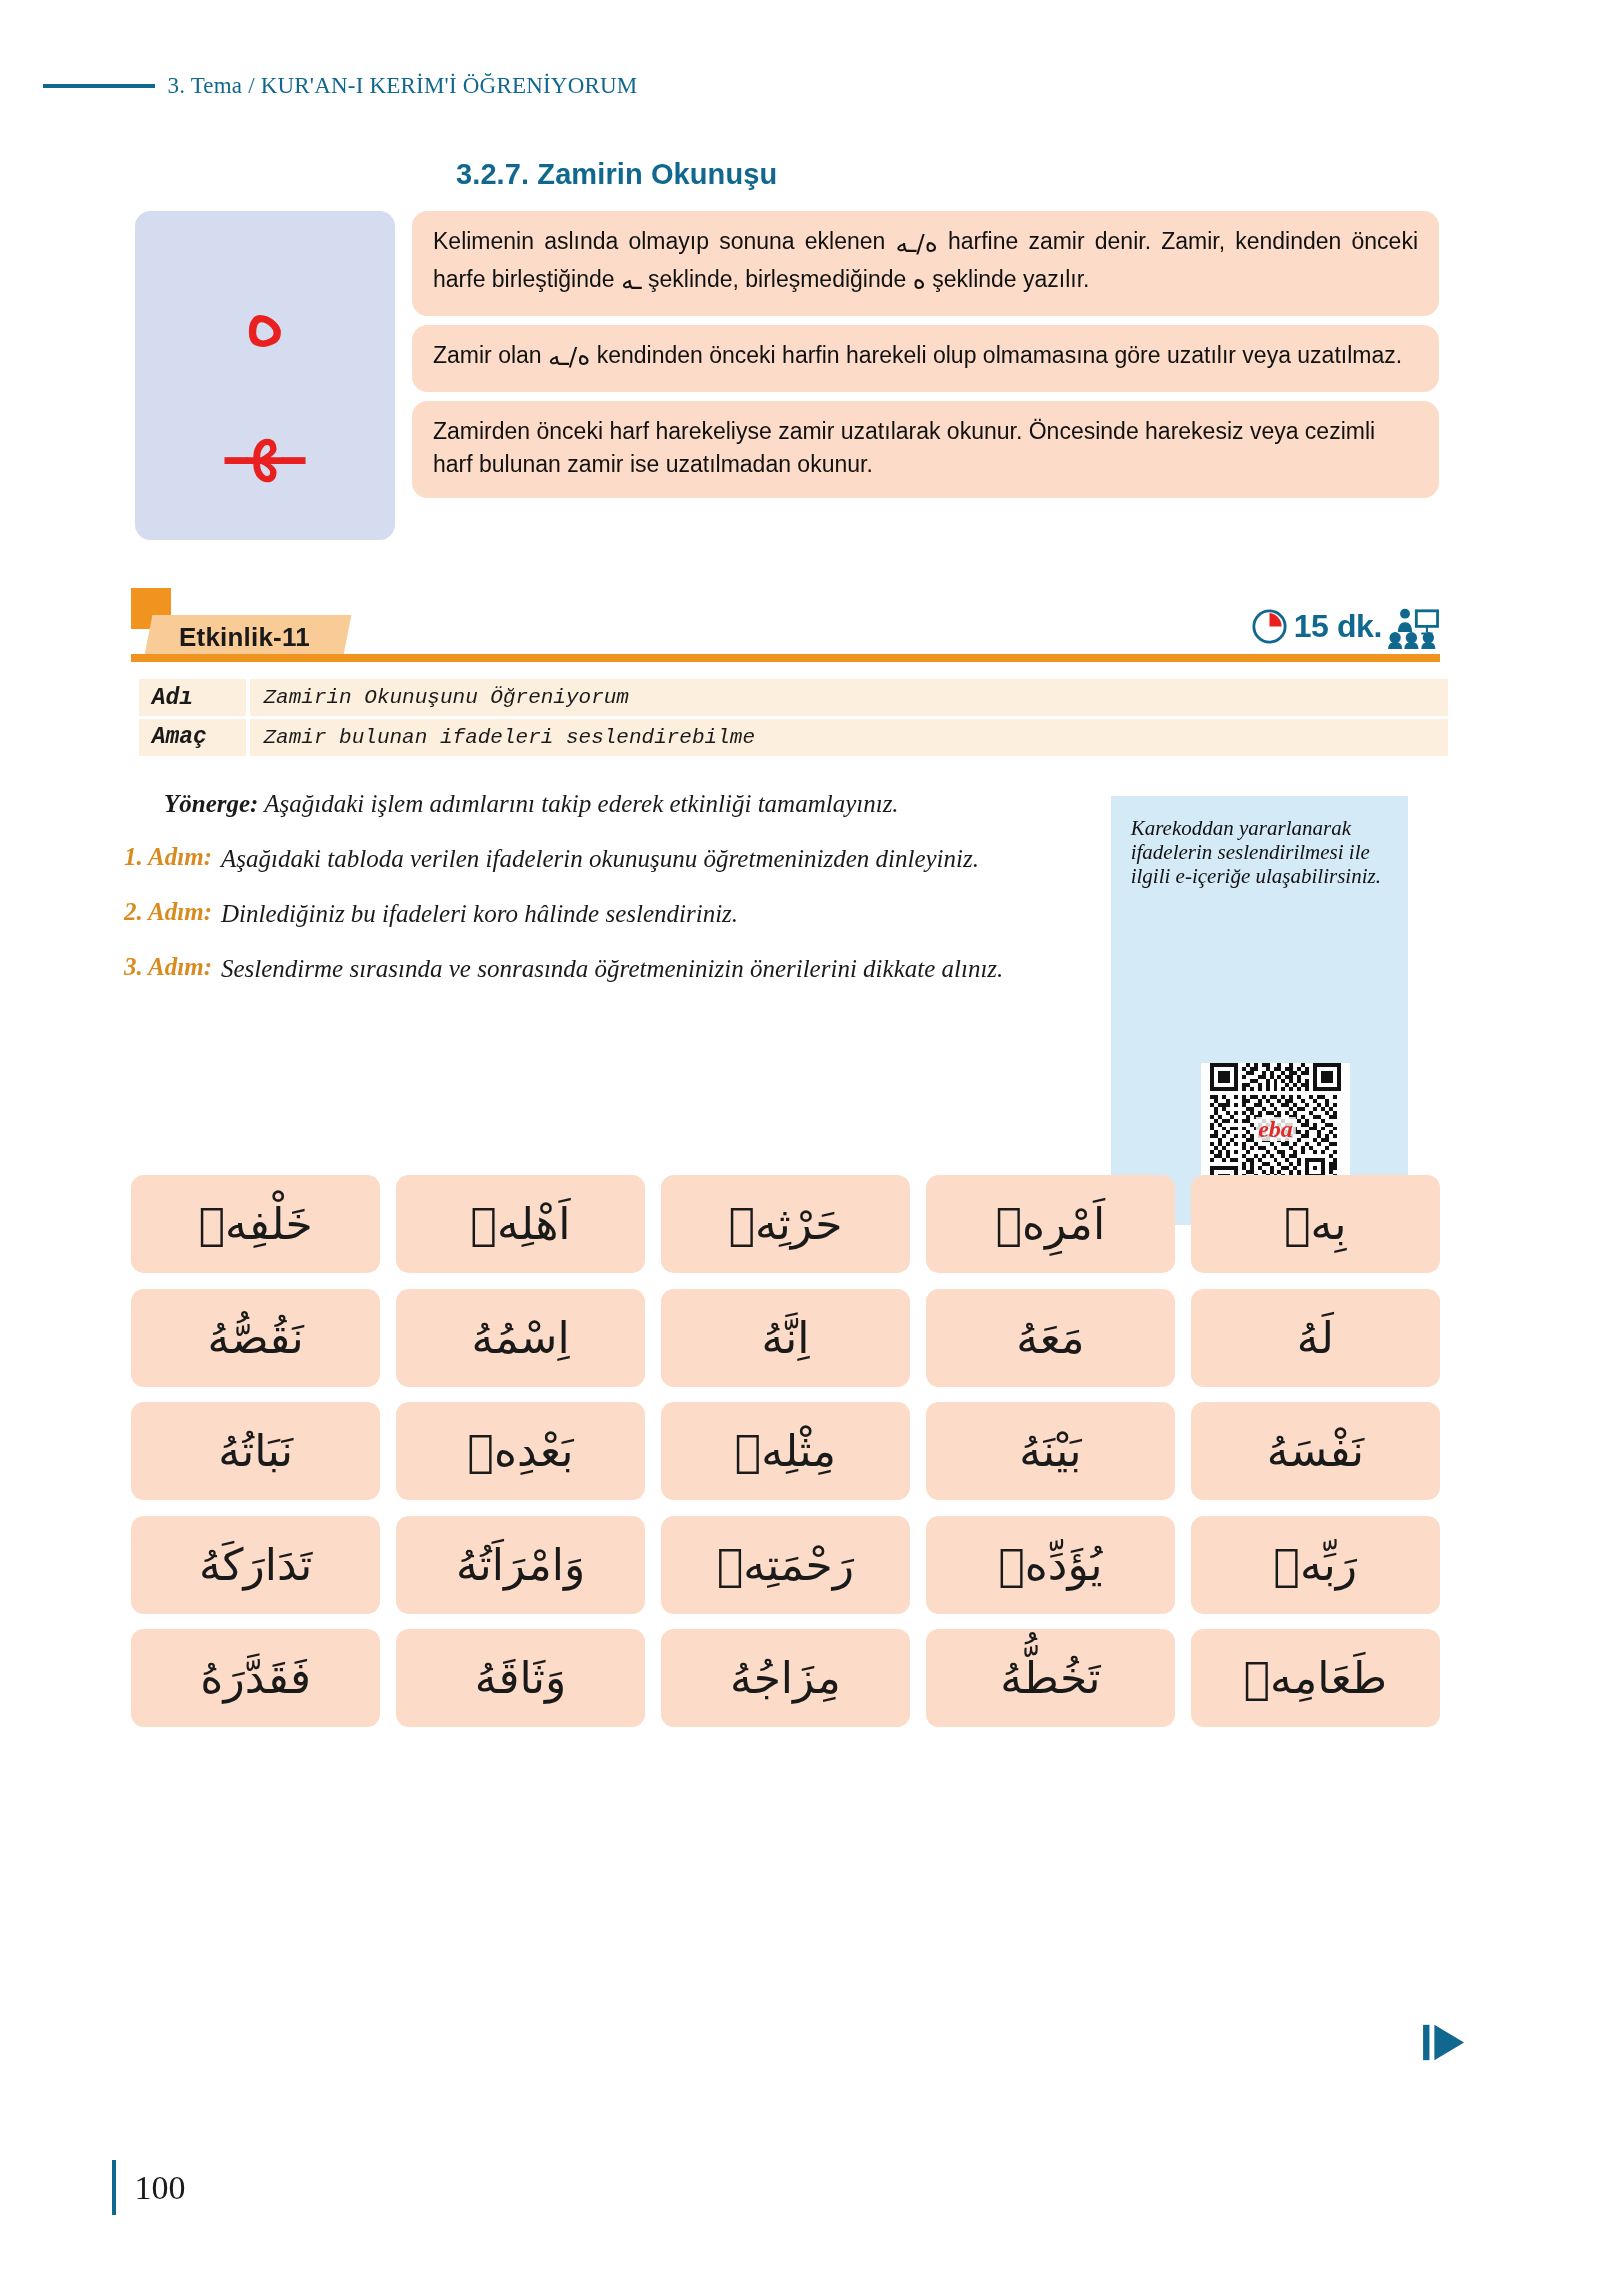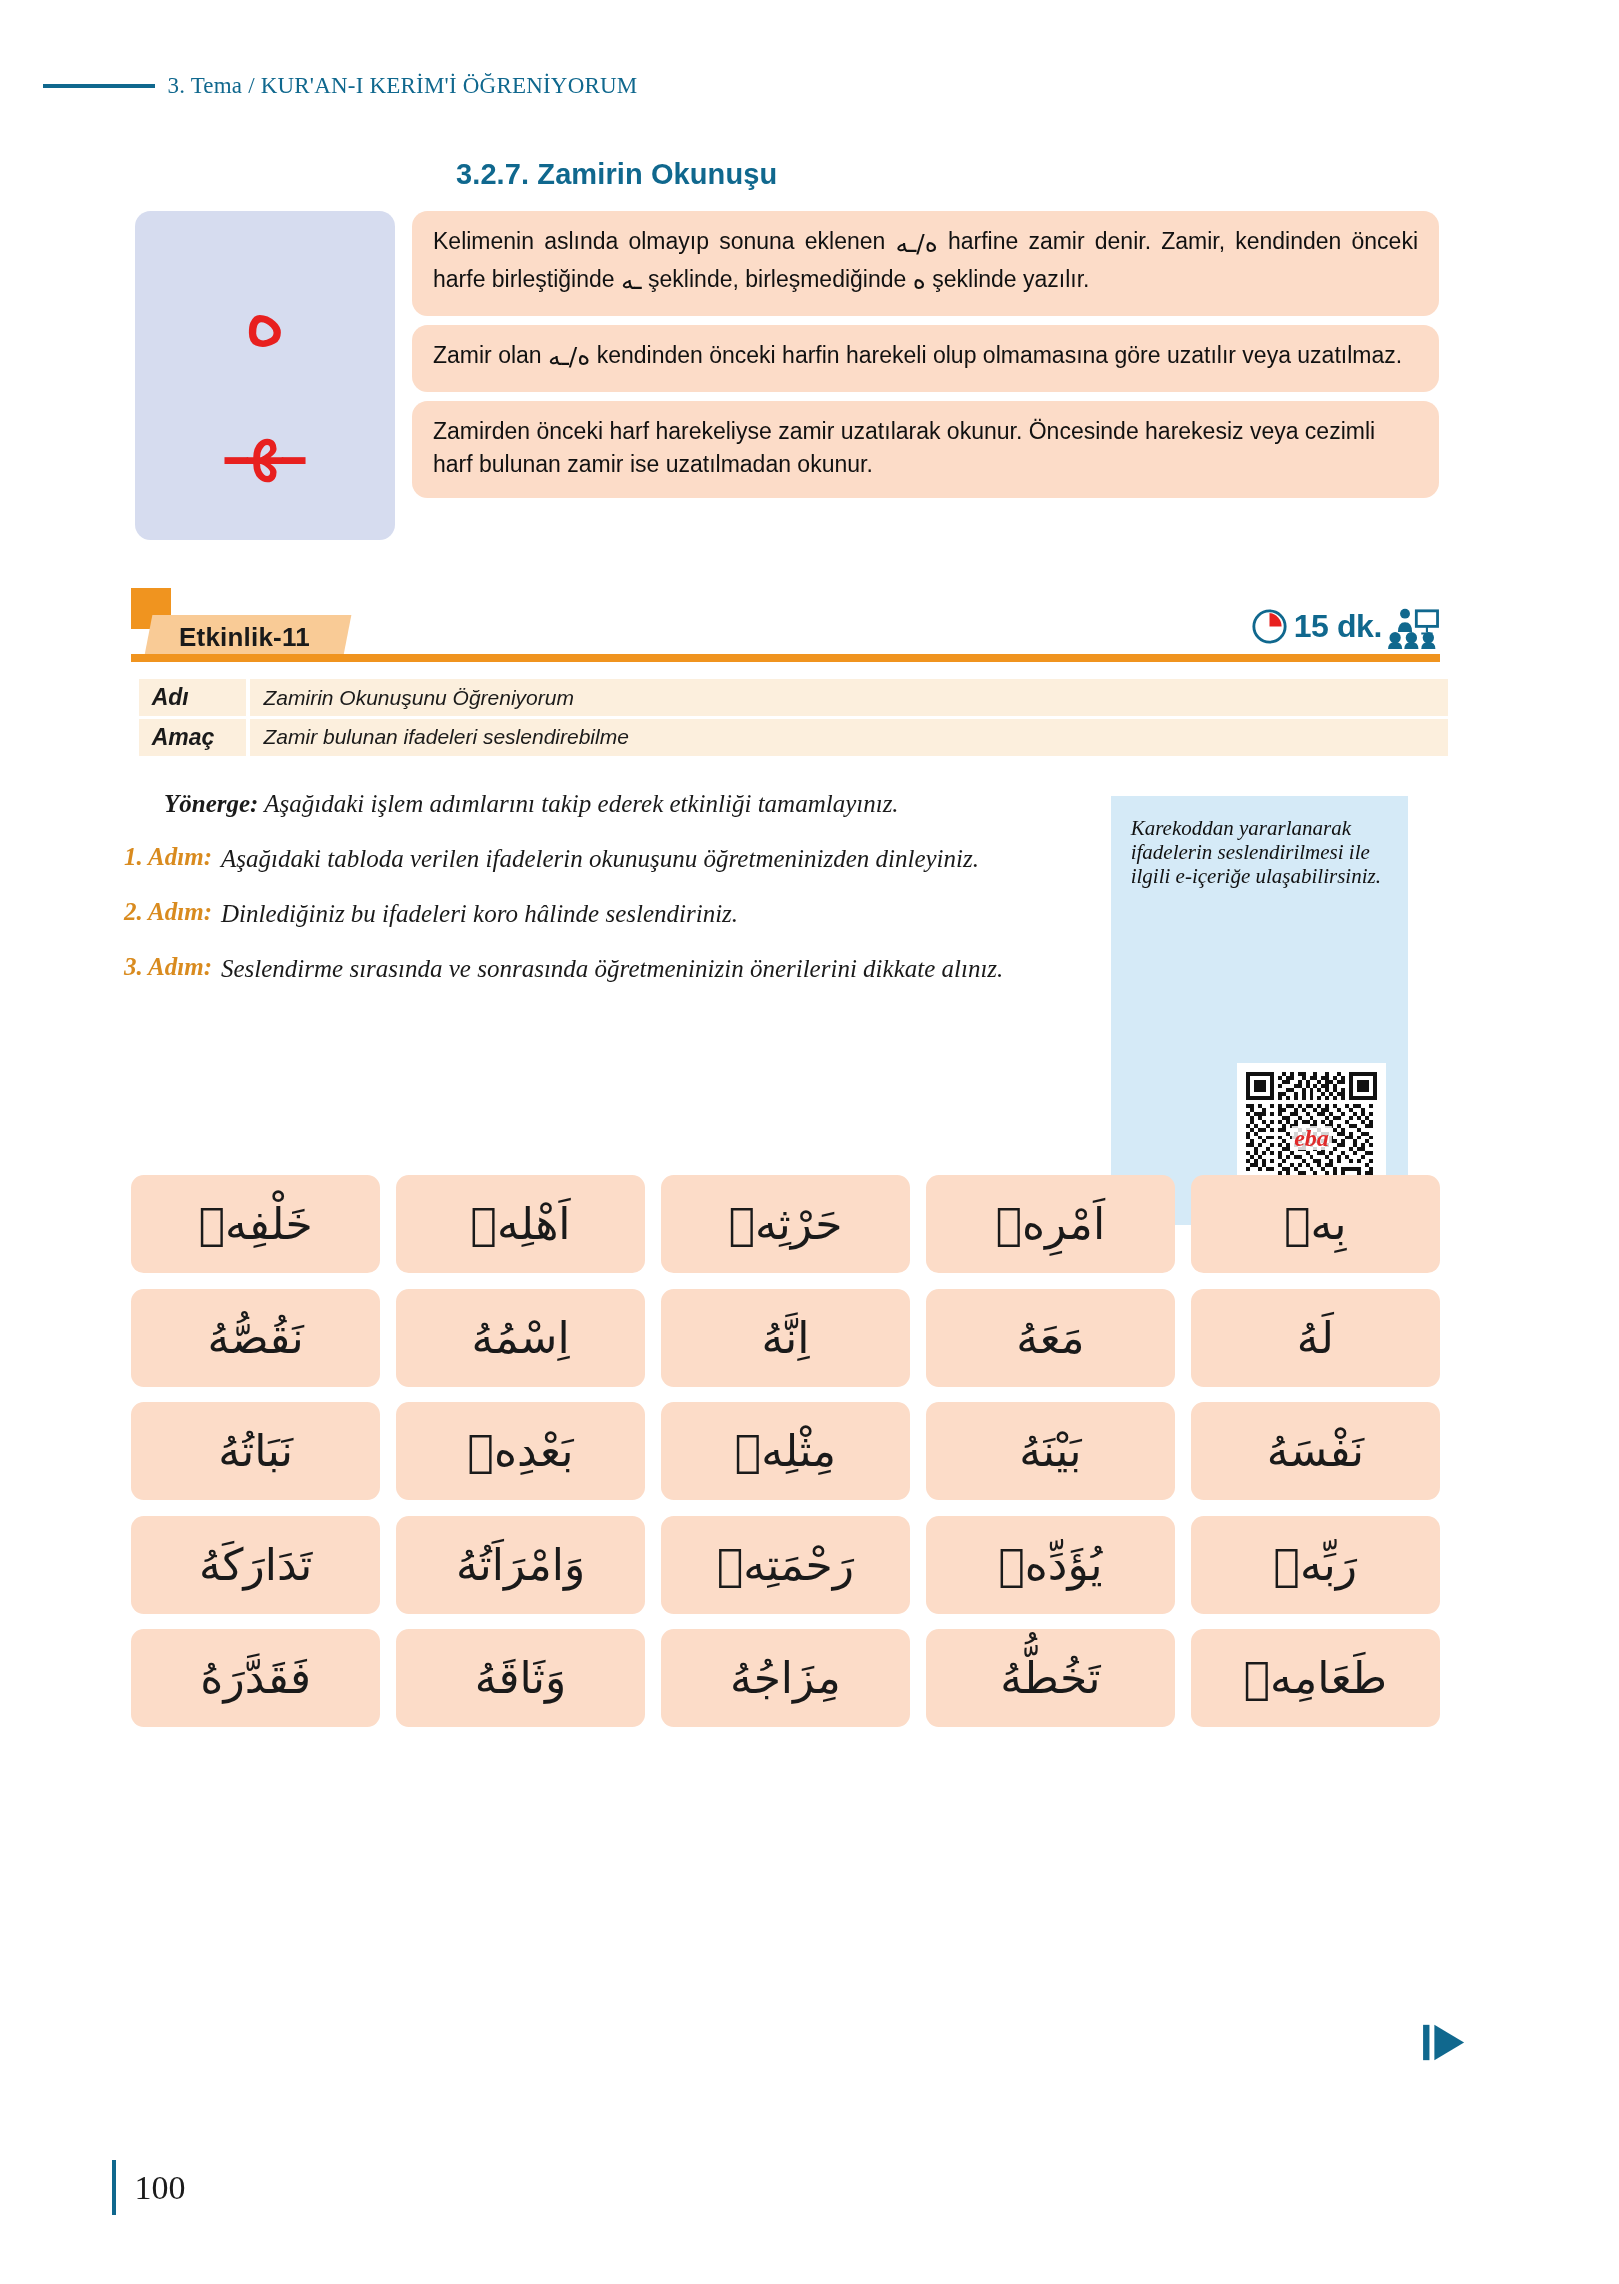--- a/index.html
+++ b/index.html
@@ -169,21 +169,21 @@
     letter-spacing: -0.4px;
   }
   .class-icon { width: 51px; height: 41px; display:block; margin-bottom: -4.2px;}
 
   
   .meta-table {
     position: absolute;
     left: 131px;
     top: 679px;
     width: 1309px;
-    font-family: Liberation Sans, sans-serif;
+    font-family: Liberation Mono, monospace;
     padding-left: 8px;
   }
   .meta-row {
     display: flex;
     background: #fcefdd;
     height: 37px;
     align-items: center;
     margin-bottom: 2.8px;
   }
   .meta-key {
@@ -262,23 +262,21 @@
     color: #111;
   }
   .qr-img-wrap {
     position: absolute;
     left: 90px;
     bottom: 12.7px;
     width: 149px;
     height: 149px;
     background: #fff;
     display: flex;
-    align-items: center;
     justify-content: center;
-    margin-left: 36px;
   }
   .qr-canvas { position: relative; width: 131px; height: 131px; }
   .qr-canvas svg { display: block; }
   .ebaLogo {
     position: absolute;
     left: 50%;
     top: 50%;
     transform: translate(-50%,-50%);
     font-family: "Liberation Serif", serif;
     font-style: italic;

